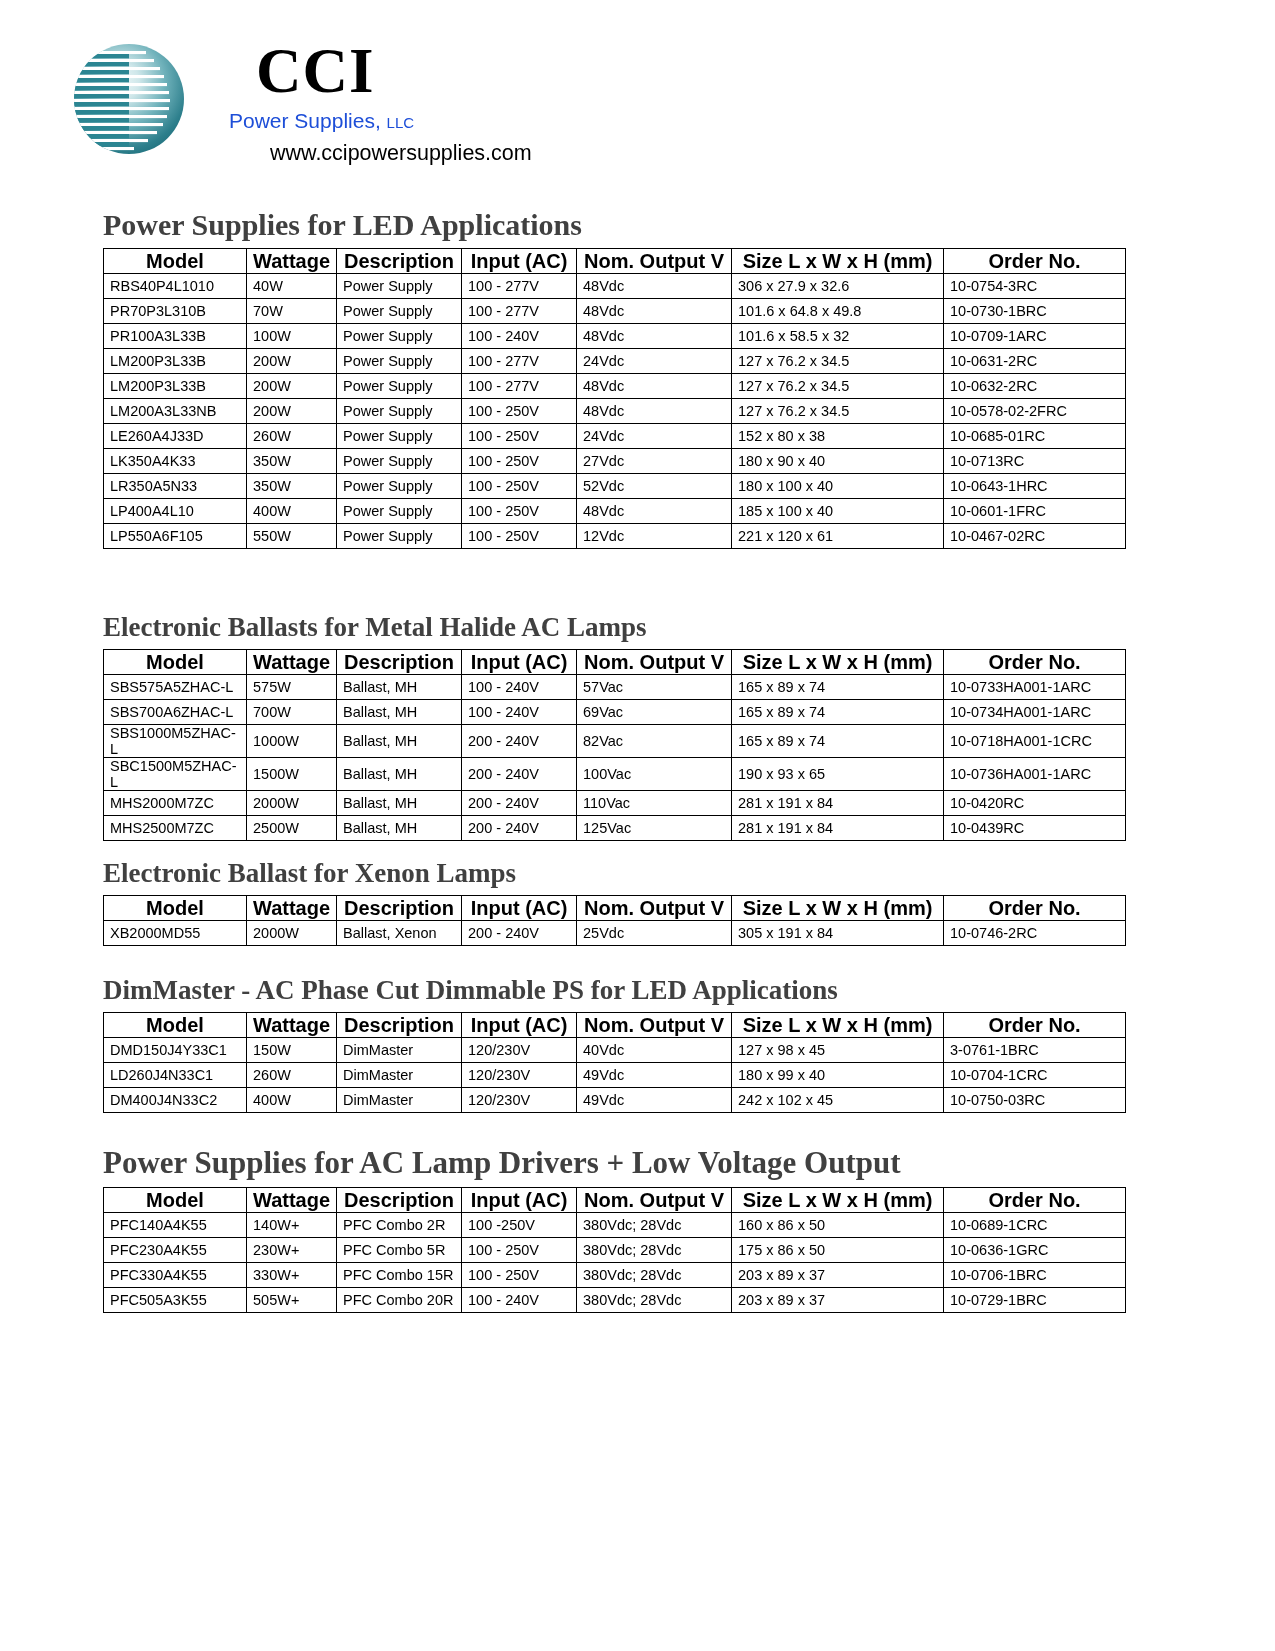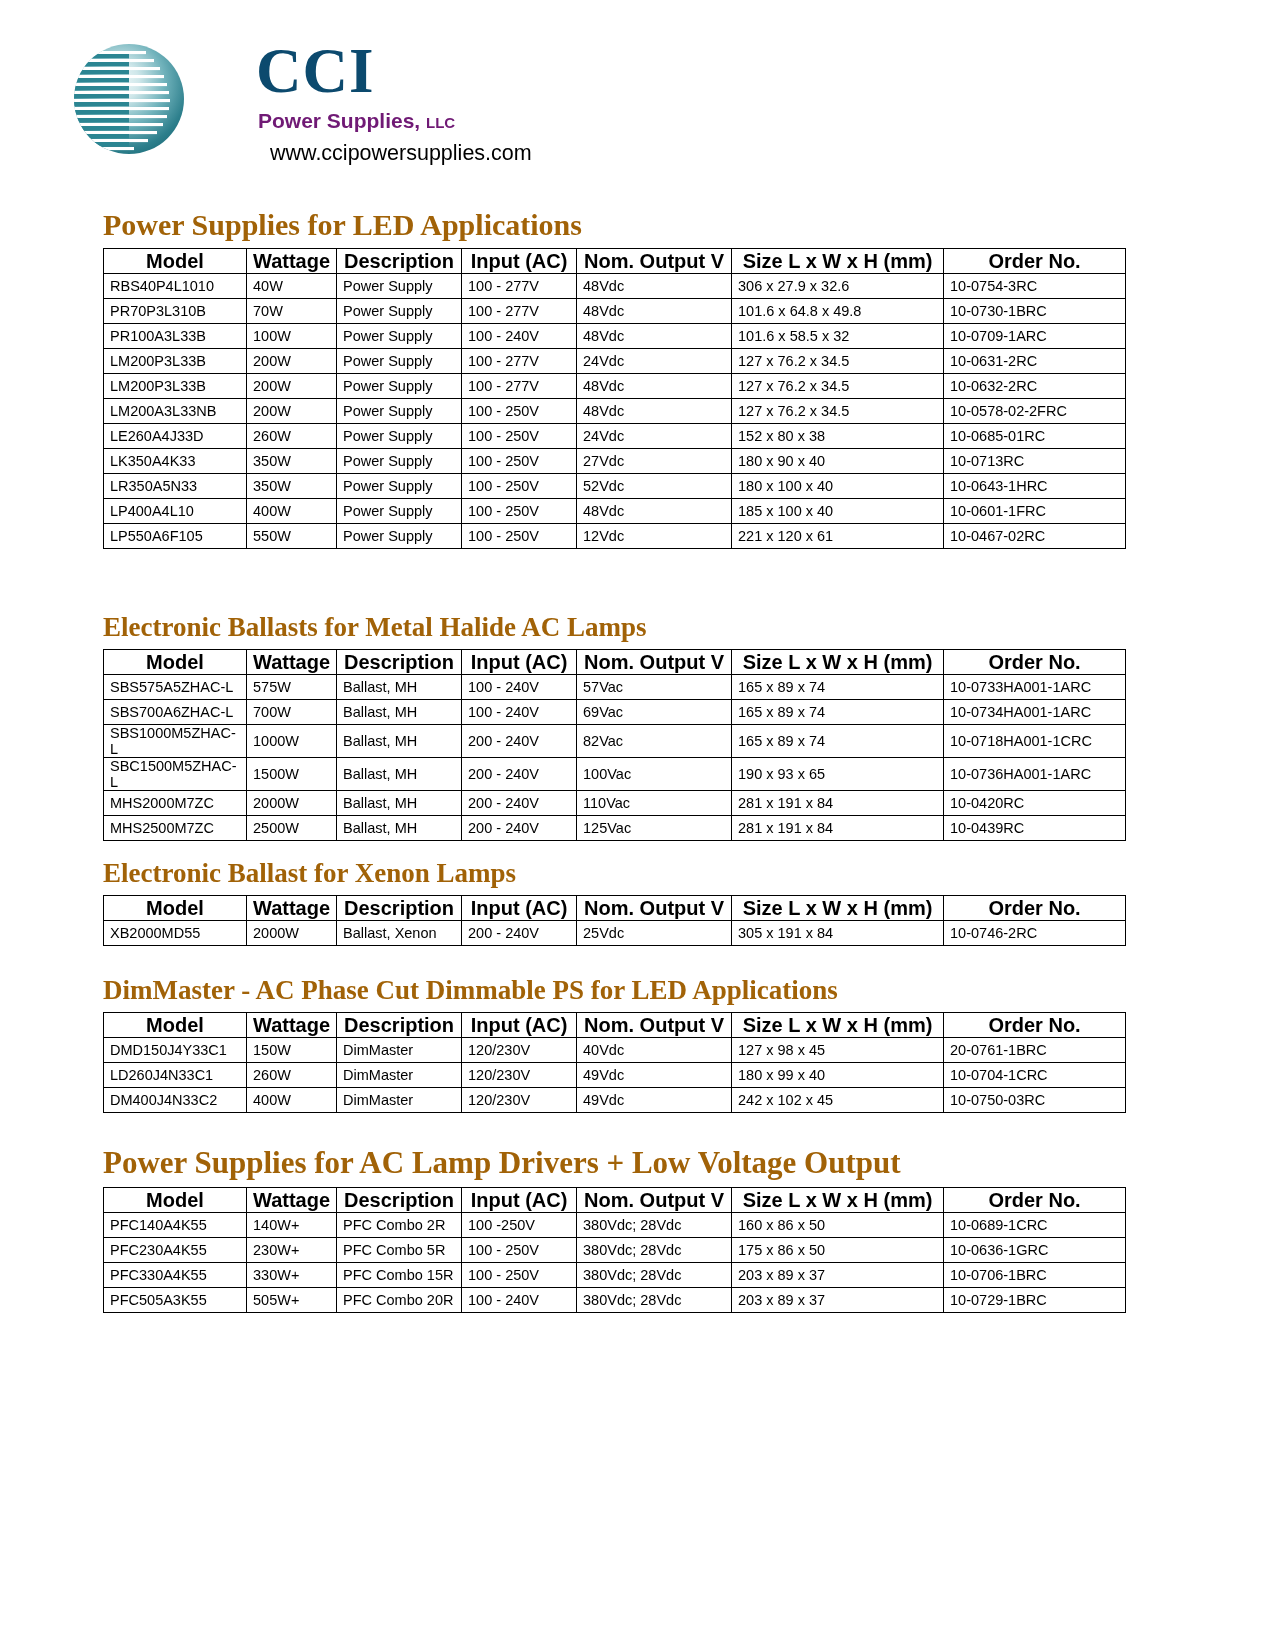--- a/index.html
+++ b/index.html
@@ -42,31 +42,31 @@
     left: 128px;
     top: 10px;
     width: 360px;
   }
   .logo-cci {
     font-family: "Liberation Serif", serif;
     font-weight: bold;
     font-size: 63px;
     line-height: 63px;
     letter-spacing: 1px;
-    color: #0c4a6e;
+    color: #000000;
     margin-left: 60px;
   }
   .logo-tagline {
     font-family: "Liberation Sans", sans-serif;
-    font-weight: bold;
+    font-weight: normal;
     font-size: 21px;
     line-height: 24px;
-    margin-left: 62px;
+    margin-left: 33px;
     margin-top: 6px;
-    color: #701a75;
+    color: #1d4ed8;
     white-space: nowrap;
   }
   .logo-tagline .llc {
     font-size: 15px;
   }
   .logo-url {
     font-family: "Liberation Sans", sans-serif;
     font-size: 21.5px;
     line-height: 24px;
     margin-left: 74px;
@@ -76,21 +76,21 @@
   }
 
   
   .section {
     position: absolute;
     left: 103px;
   }
   .section-title {
     font-family: "Liberation Serif", serif;
     font-weight: bold;
-    color: #a16207;
+    color: #404040;
     white-space: nowrap;
     margin: 0 0 6px 0;
   }
   .title-lg { font-size: 30px; line-height: 34px; }
   .title-md { font-size: 27px; line-height: 31px; }
   .title-xl { font-size: 31px; line-height: 36px; }
 
   table.spec {
     border-collapse: collapse;
     table-layout: fixed;
@@ -461,21 +461,21 @@
         </tr>
       </thead>
       <tbody>
           <tr>
             <td class="c">DMD150J4Y33C1</td>
             <td class="c">150W</td>
             <td class="c">DimMaster</td>
             <td class="c">120/230V</td>
             <td class="c">40Vdc</td>
             <td class="c">127 x 98 x 45</td>
-            <td class="c">20-0761-1BRC</td>
+            <td class="c">3-0761-1BRC</td>
           </tr>
           <tr>
             <td class="c">LD260J4N33C1</td>
             <td class="c">260W</td>
             <td class="c">DimMaster</td>
             <td class="c">120/230V</td>
             <td class="c">49Vdc</td>
             <td class="c">180 x 99 x 40</td>
             <td class="c">10-0704-1CRC</td>
           </tr>

